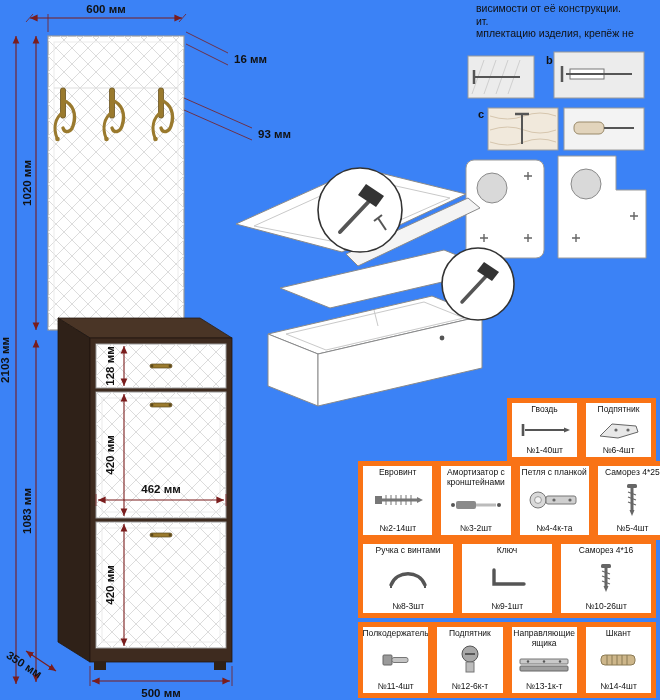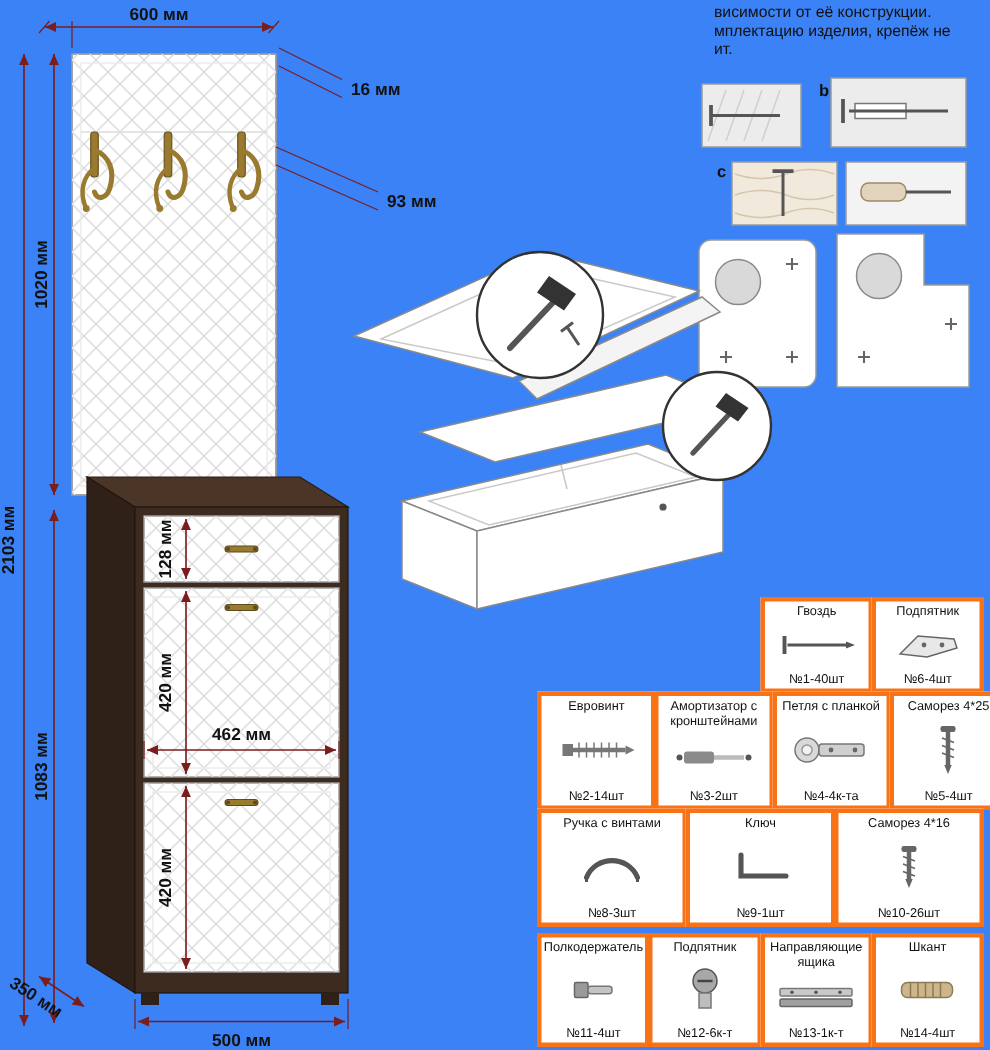--- a/index.html
+++ b/index.html
@@ -9,21 +9,21 @@
   svg text{font-family:"Liberation Sans",sans-serif}
   .dim-label{font-size:11.5px;font-weight:bold;fill:#111}
   .lbl{font-size:11px;font-weight:bold;fill:#111}
   .dim{stroke:#7a1d1d;stroke-width:1.1;fill:none}
   .ext{stroke:#7a1d1d;stroke-width:0.8;fill:none}
   .outl{stroke:#9a9a9a;fill:#fff}
   .header-text{position:absolute;left:476px;top:2px;width:184px;font-size:10.5px;line-height:12.5px;color:#111}
   .header-text span{display:block}
   .ptable{position:absolute;left:358px;top:398px;width:298px;height:300px}
   .prow{position:absolute;display:flex}
-  .pcell{flex:1;border:3px solid #f97316;margin-left:-1px;background:#fff;display:flex;flex-direction:column;align-items:center;justify-content:space-between;padding:2px 1px;overflow:hidden}
+  .pcell{flex:1;border:5px solid #f97316;margin-left:-1px;background:#fff;display:flex;flex-direction:column;align-items:center;justify-content:space-between;padding:2px 1px;overflow:hidden}
   .pcell:first-child{margin-left:0}
   .pname{font-size:8.5px;line-height:9.5px;text-align:center;color:#111}
   .pqty{font-size:8.5px;color:#111}
   .picon{flex:1;display:flex;align-items:center;justify-content:center}
 </style>
 </head>
 <body>
 
 <div id="stage">
 
@@ -139,22 +139,22 @@
     <text class="dim-label" text-anchor="middle" transform="rotate(-90 114 366)" x="114" y="366">128 мм</text>
     <text class="dim-label" text-anchor="middle" transform="rotate(-90 114 455)" x="114" y="455">420 мм</text>
     <text class="dim-label" text-anchor="middle" x="161" y="493">462 мм</text>
     <text class="dim-label" text-anchor="middle" transform="rotate(-90 114 585)" x="114" y="585">420 мм</text>
     <text class="dim-label" text-anchor="middle" transform="rotate(33 22 668)" x="22" y="668">350 мм</text>
     <text class="dim-label" text-anchor="middle" x="161" y="697">500 мм</text>
   </svg>
 
   <div class="header-text">
     <span>висимости от её конструкции.</span>
+    <span>ит.</span>
     <span>мплектацию изделия, крепёж не</span>
-    <span>ит.</span>
   </div>
 
   <svg class="abs" style="left:462px;top:50px" width="196" height="215" viewBox="0 0 196 215">
     <g>
       <rect x="6" y="6" width="66" height="42" fill="#ececec" stroke="#9a9a9a"></rect>
       <path d="M10,44 l12,-34 M22,44 l12,-34 M34,44 l12,-34 M46,44 l12,-34" stroke="#cfcfcf" fill="none"></path>
       <line x1="12" y1="27" x2="58" y2="27" stroke="#555" stroke-width="2"></line>
       <line x1="12" y1="20" x2="12" y2="34" stroke="#555" stroke-width="2.5"></line>
     </g>
     <text class="lbl" x="84" y="14">b</text>

